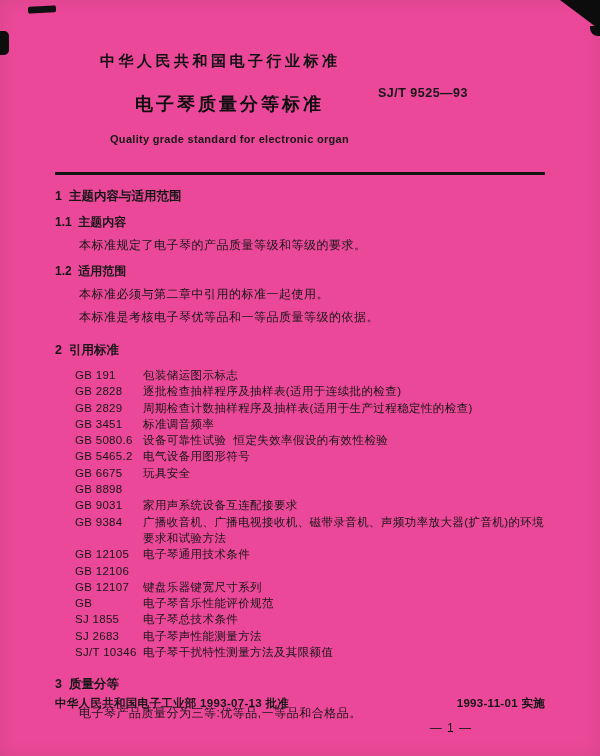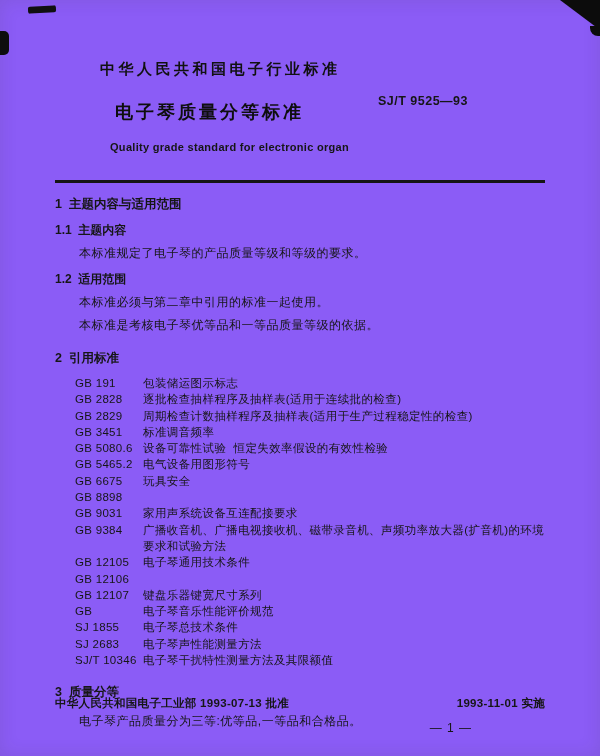--- a/index.html
+++ b/index.html
@@ -4,23 +4,23 @@
 <style>
   * { margin:0; padding:0; box-sizing:border-box; }
   html,body { width:600px; height:756px; }
   body {
     font-family: "Liberation Sans", "DejaVu Sans", sans-serif;
     background:#e8e6e0;
   }
   .page {
     position:relative;
     width:600px; height:756px;
-    background:#8b5cf6;
+    background:#ec4899;
     color:#161616;
-    padding:8px 55px;
+    padding:0 55px;
     overflow:hidden;
     box-shadow: inset 0 0 18px rgba(60,55,45,.12);
   }
 
   
   .art-tl { position:absolute; left:28px; top:6px; width:28px; height:7px;
             background:#101010; border-radius:2px; transform:rotate(-3deg); }
   .art-tr { position:absolute; right:0; top:0; width:0; height:0;
             border-top:30px solid #0c0c0c; border-left:40px solid transparent; }
   .art-tr2{ position:absolute; right:0; top:26px; width:10px; height:10px;
@@ -29,21 +29,21 @@
             background:#0d0d0d; border-radius:0 5px 5px 0; }
 
   .header { padding-top:52px; }
   .org {
     margin-left:45px;
     font-size:15px; font-weight:bold; letter-spacing:3.5px;
     color:#111;
   }
   .title-row { position:relative; margin-top:21px; height:26px; }
   .title-cn {
-    margin-left:60px;
+    margin-left:80px;
     font-size:18px; font-weight:bold; letter-spacing:3px;
     color:#0e0e0e;
   }
   .doc-num {
     position:absolute; top:-6px; right:77px;
     font-size:12.5px; font-weight:bold; letter-spacing:.5px;
   }
   .title-en {
     margin-top:15px; margin-left:55px;
     font-size:11px; font-weight:bold; letter-spacing:.3px;

